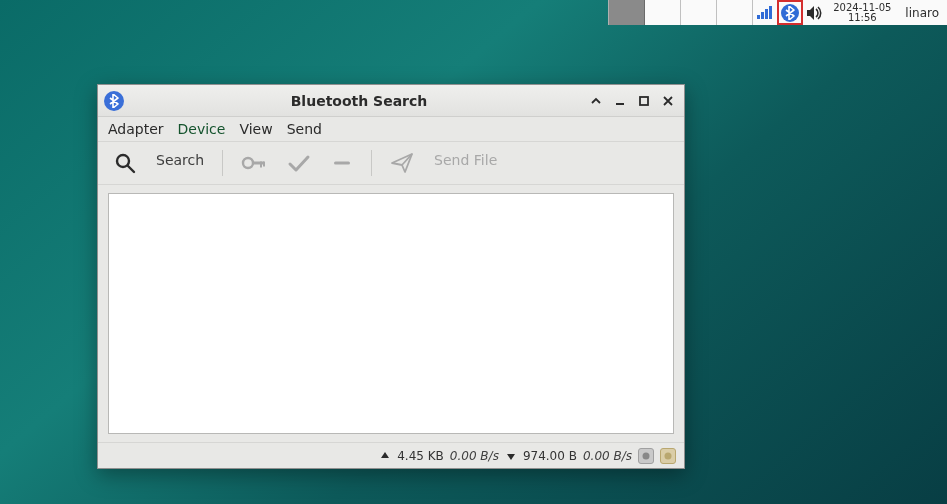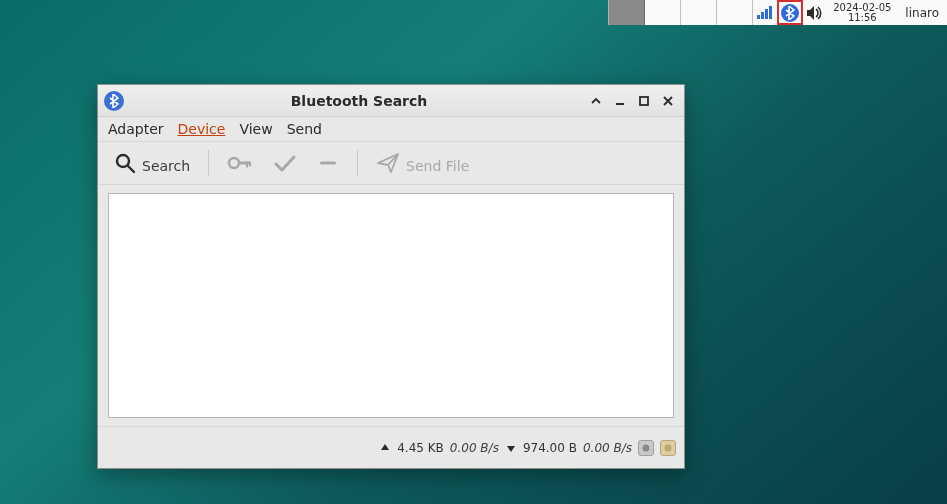--- a/index.html
+++ b/index.html
@@ -98,55 +98,55 @@
     display: flex;
     gap: 14px;
     padding: 4px 10px;
     font-size: 14px;
     color: #2a2a2a;
     border-bottom: 1px solid #d6d6d4;
     background: #e8e8e6;
     text-align: right;
   }
   .menubar .menu-item { cursor: pointer; }
-  .menubar .menu-item.disabled { color: #c2410c; cursor: default; text-decoration: underline; }
+  .menubar .menu-item.disabled { color: #14532d; cursor: default; }
 
   .toolbar {
     display: flex;
     align-items: center;
     gap: 8px;
     padding: 6px 10px;
     border-bottom: 1px solid #d6d6d4;
     background: #e8e8e6;
   }
   .toolbar .tb-btn {
     display: flex;
-    align-items: flex-end;
-    gap: 6px;
+    align-items: flex-start;
+    gap: 20px;
     padding: 4px 6px;
     cursor: pointer;
     color: #3d3d3d;
   }
   .toolbar .tb-btn.disabled { color: #a8a8a8; cursor: default; }
   .toolbar .sep {
     width: 1px; height: 26px;
     background: #c8c8c6;
     margin: 0 4px;
   }
   .toolbar svg { display: block; }
 
   .content-area {
     flex: 1;
     margin: 8px 10px;
     background: #ffffff;
     border: 1px solid #b8b8b6;
   }
 
   .statusbar {
-    height: 42px;
+    height: 26px;
     display: flex;
     align-items: center;
     justify-content: flex-end;
     gap: 6px;
     padding: 12px 8px;
     font-size: 12px;
     color: #333;
     border-top: 1px solid #d6d6d4;
     background: #e8e8e6;
   }
@@ -185,21 +185,21 @@
     </div>
   </div>
   <div class="panel-slot tray no-border">
     <svg width="18" height="16" viewBox="0 0 18 16">
       <path d="M1 5 L4 5 L8 1 L8 15 L4 11 L1 11 Z" fill="#2b2b2b"></path>
       <path d="M10 4 A5 5 0 0 1 10 12" stroke="#2b2b2b" stroke-width="1.6" fill="none"></path>
       <path d="M12 2 A8 8 0 0 1 12 14" stroke="#2b2b2b" stroke-width="1.6" fill="none"></path>
     </svg>
   </div>
   <div class="panel-slot clock no-border">
-    <span>2024-02-05</span>
+    <span>2024-11-05</span>
     <span>11:56</span>
   </div>
   <div class="panel-slot user no-border">
     <span>linaro</span>
   </div>
 </div>
 
 <div class="window">
 
   <div class="titlebar">

